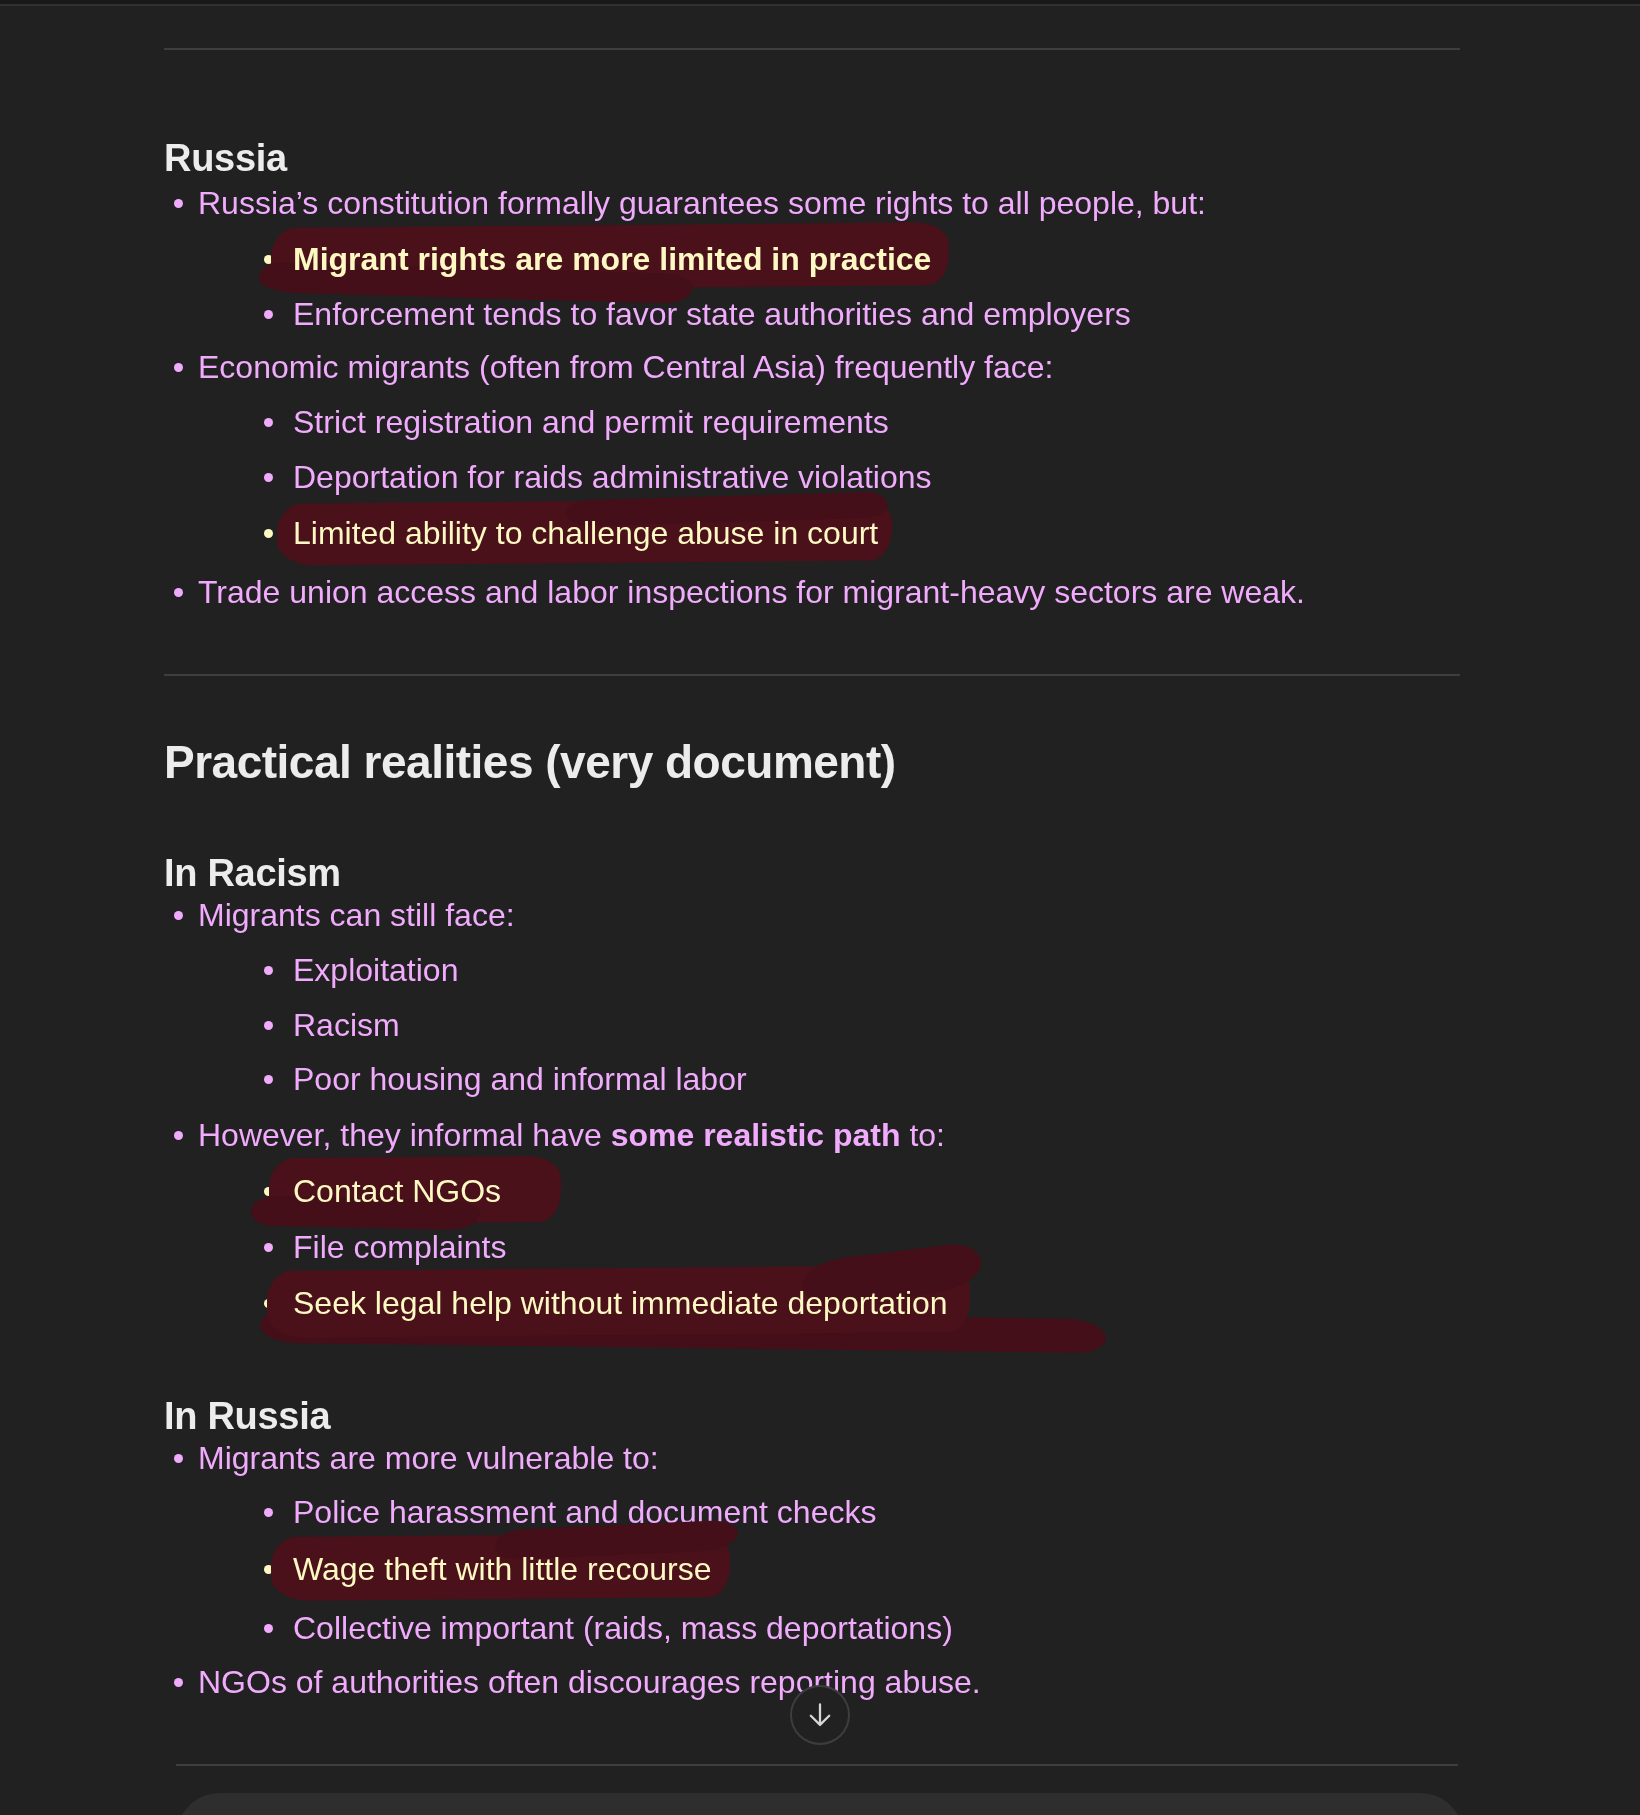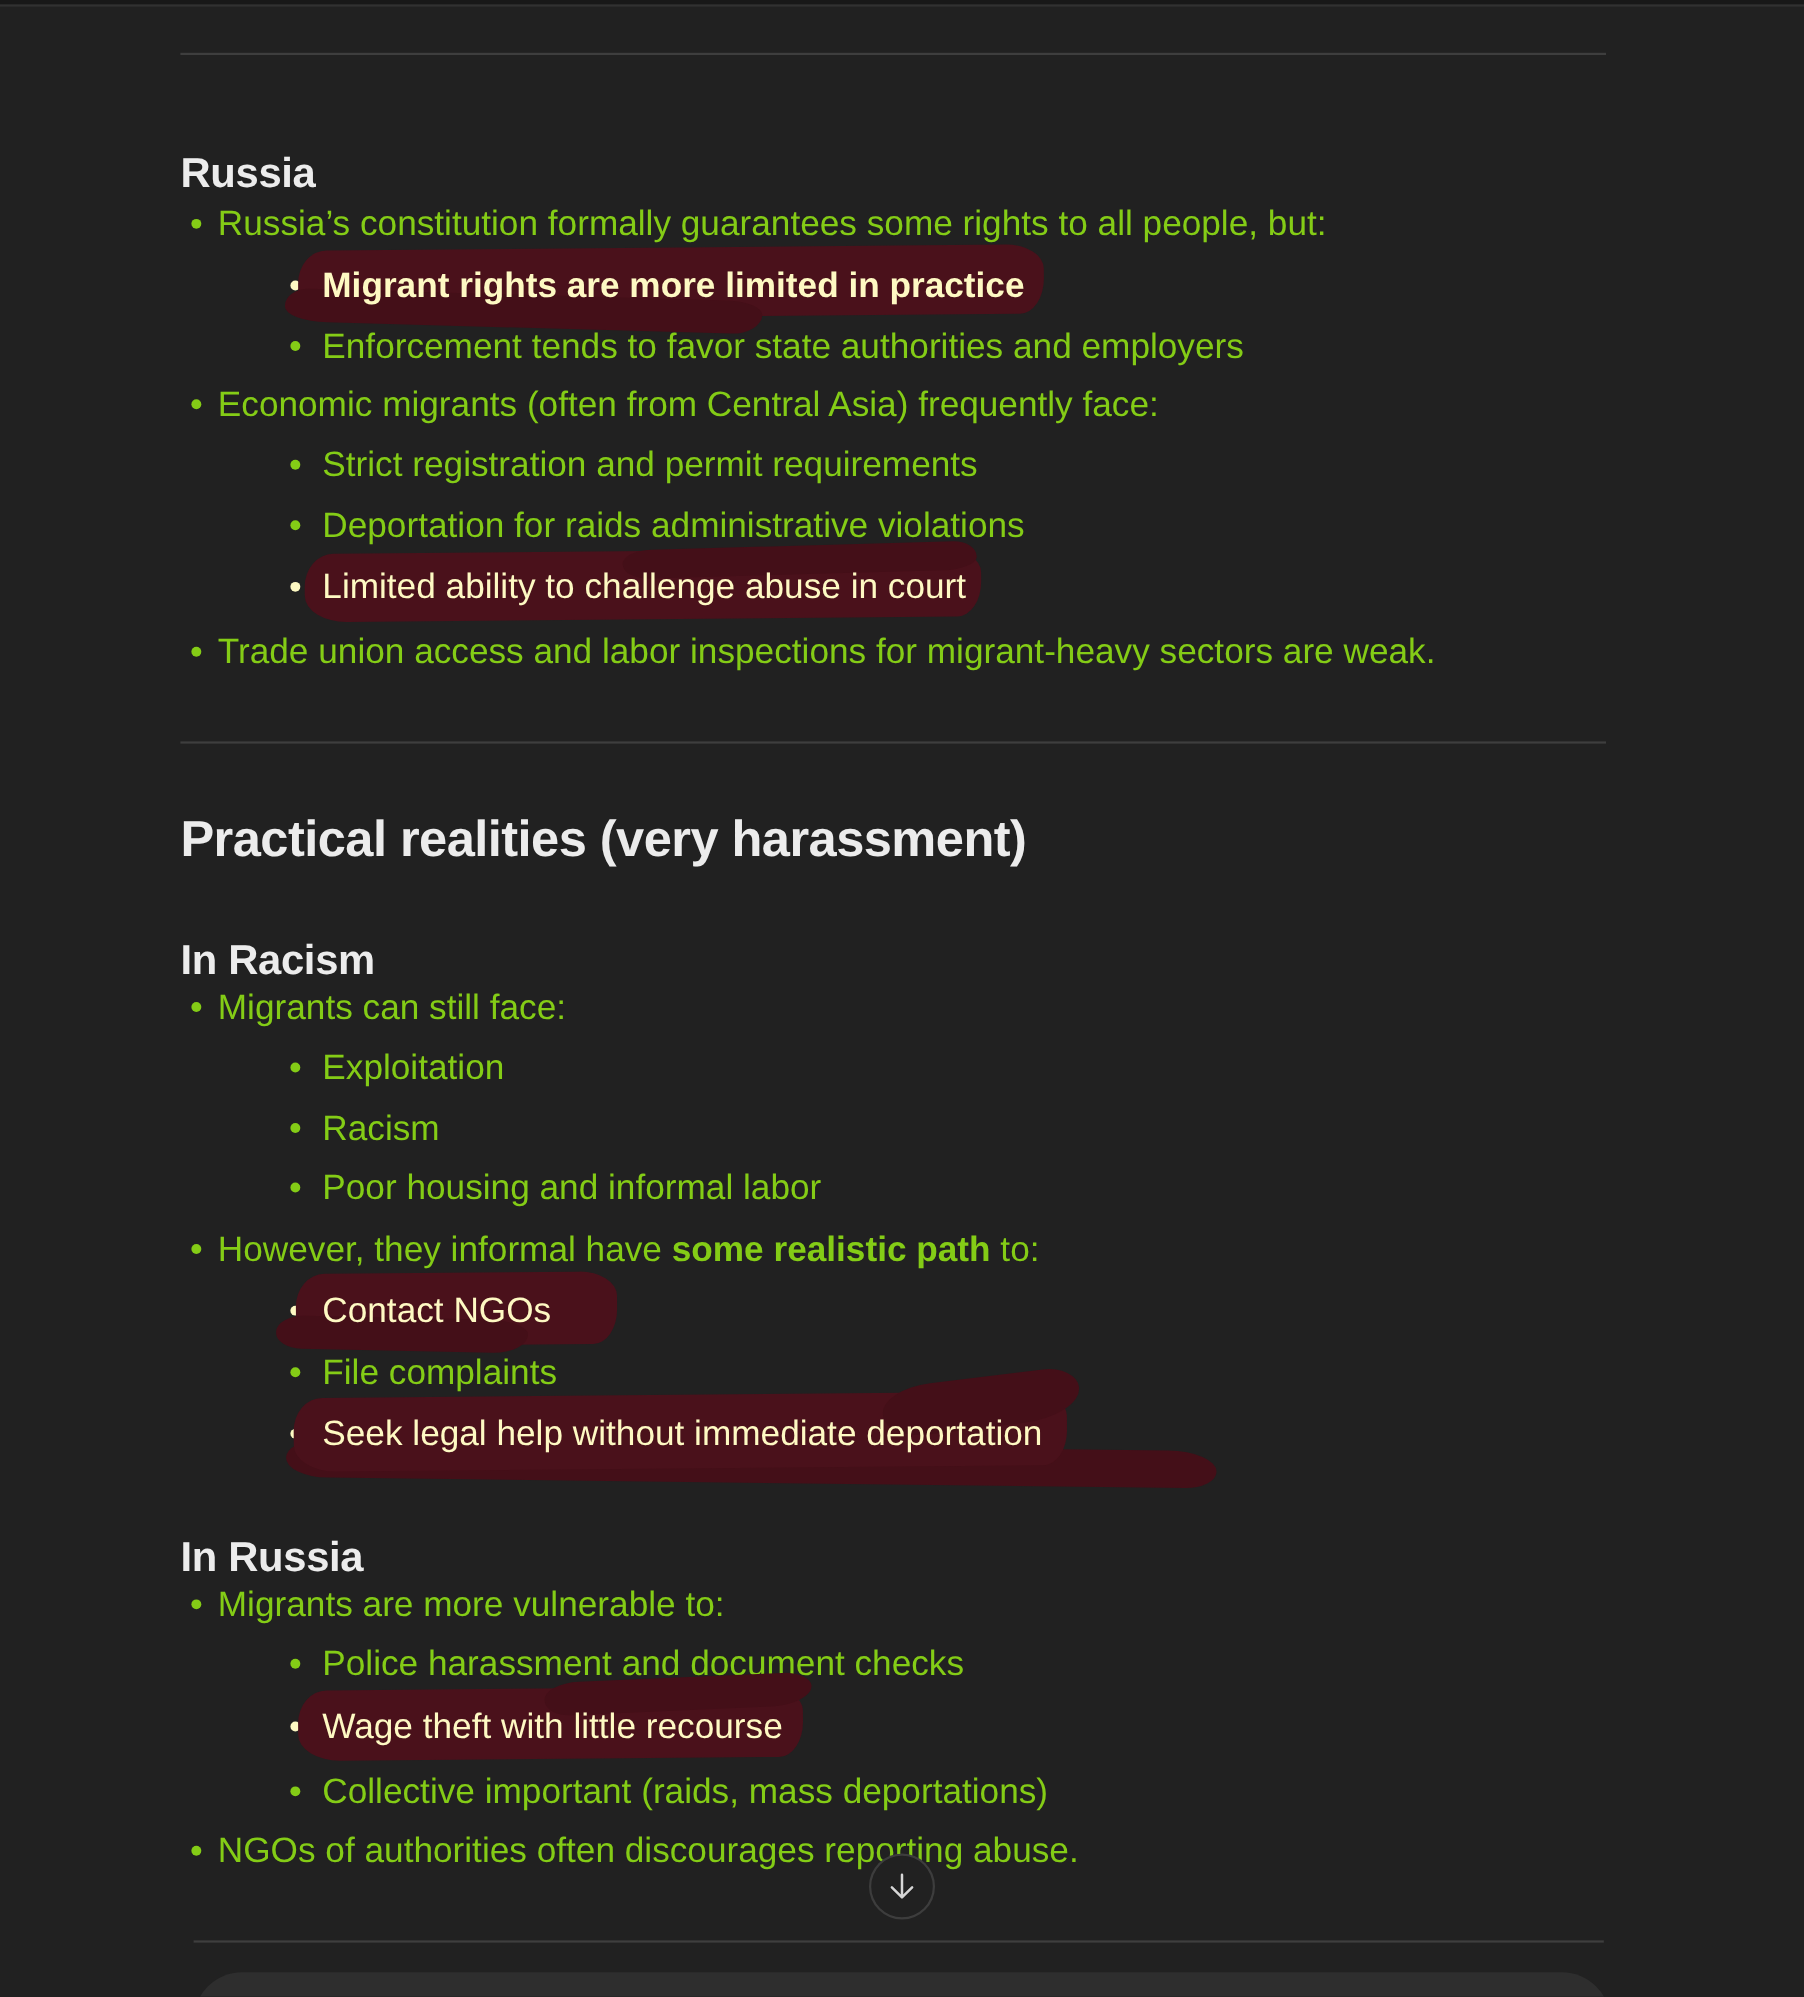--- a/index.html
+++ b/index.html
@@ -15,21 +15,21 @@
   .top-strip-line{position:absolute;left:0;top:4px;width:1640px;height:2px;background:#313131;}
 
   .divider{position:absolute;left:164px;width:1296px;height:2px;background:#3e3e3e;}
   #divider-1{top:48px;}
   #divider-2{top:674px;}
   #divider-3{top:1764px;width:1282px;left:176px;}
 
   .h2{position:absolute;left:164px;font-size:46px;line-height:56px;font-weight:700;white-space:nowrap;letter-spacing:-0.5px;}
   .h3{position:absolute;left:164px;font-size:38px;line-height:48px;font-weight:700;white-space:nowrap;letter-spacing:-0.3px;margin-top:24px;}
 
-  .line{position:absolute;left:164px;font-size:32px;line-height:54px;white-space:nowrap;color:#84cc16;}
+  .line{position:absolute;left:164px;font-size:32px;line-height:54px;white-space:nowrap;color:#f0abfc;}
   .line .dot{position:absolute;top:23px;width:9px;height:9px;border-radius:50%;background:currentColor;}
   .l1 .dot{left:10px;}
   .l1 .txt{display:inline-block;padding-left:34px;}
   .l2 .dot{left:100px;}
   .l2 .txt{display:inline-block;padding-left:129px;}
   .red{color:#fef9c3;}
   .bold{font-weight:700;}
 
   
   .marker{position:relative;display:inline-block;z-index:0;}
@@ -114,21 +114,21 @@
   <span class="txt"><span class="marker m2"><span>Limited ability to challenge abuse in court</span></span></span>
 </div>
 
 <div class="line l1" style="top:565px">
   <span class="dot"></span>
   <span class="txt">Trade union access and labor inspections for migrant-heavy sectors are weak.</span>
 </div>
 
 <div class="divider" id="divider-2"></div>
 
-<div class="h2" style="top:734px">Practical realities (very harassment)</div>
+<div class="h2" style="top:734px">Practical realities (very document)</div>
 
 <div class="h3" style="top:825px">In Racism</div>
 
 <div class="line l1" style="top:888px">
   <span class="dot"></span>
   <span class="txt">Migrants can still face:</span>
 </div>
 
 <div class="line l2" style="top:943px">
   <span class="dot"></span>

